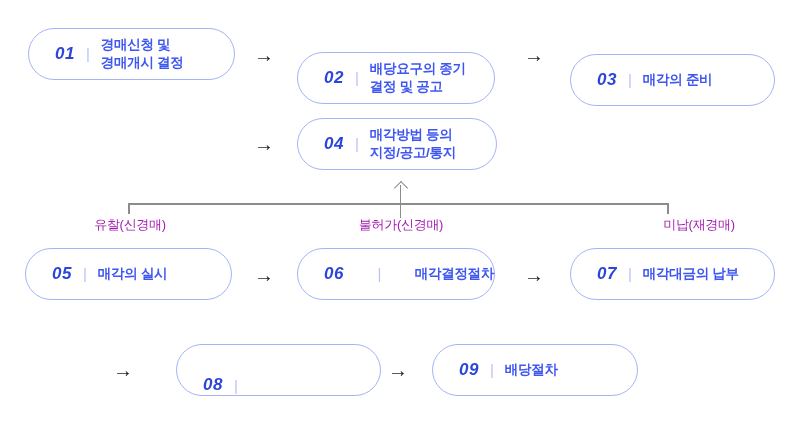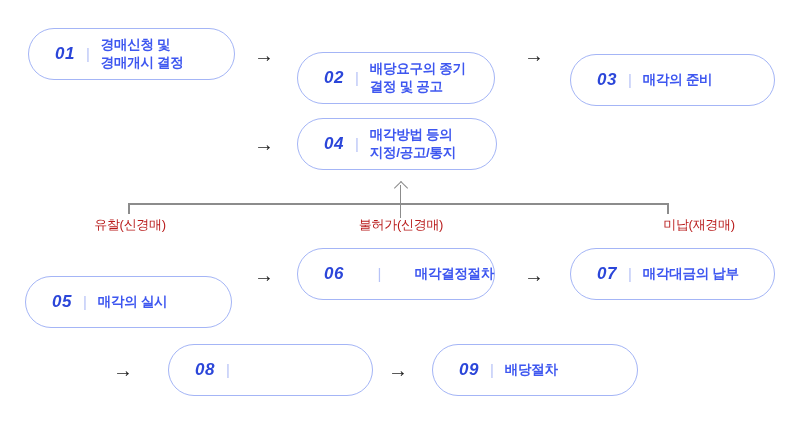--- a/index.html
+++ b/index.html
@@ -26,21 +26,21 @@
     font-size:20px; color:#1d1d1d; line-height:1;
   }
   .cline { position:absolute; background:#8c8c8c; }
   .chev {
     position:absolute; width:9px; height:9px;
     border-left:1.5px solid #8c8c8c; border-top:1.5px solid #8c8c8c;
     transform:rotate(45deg); background:transparent;
   }
   .branch {
     position:absolute; transform:translateX(-50%);
-    font-size:13px; color:#b91c1c; letter-spacing:-0.3px; white-space:nowrap;text-align:right;
+    font-size:13px; color:#a21caf; letter-spacing:-0.3px; white-space:nowrap;text-align:right;
   }
 </style>
 </head>
 <body>
 
 <div class="stage">
 
   <div class="step" style="left:28px; top:28px; width:207px;">
     <span class="num">01</span>
     <span class="sep">|</span>
@@ -72,40 +72,40 @@
   <div class="cline" style="left:128px; top:203px; width:540px; height:1.5px;"></div>
   <div class="cline" style="left:128px; top:203px; width:1.5px; height:11px;"></div>
   <div class="cline" style="left:667px; top:203px; width:1.5px; height:11px;"></div>
   <div class="cline" style="left:399.5px; top:185px; width:1.5px; height:33px;"></div>
   <div class="chev" style="left:395.5px; top:183px;"></div>
 
   <span class="branch" style="left:130px; top:216px;">유찰(신경매)</span>
   <span class="branch" style="left:401px; top:216px;">불허가(신경매)</span>
   <span class="branch" style="left:667px; top:216px;margin-left:32px;">미납(재경매)</span>
 
-  <div class="step" style="left:25px; top:248px; width:207px;margin-top:28px;">
+  <div class="step" style="left:25px; top:248px; width:207px;">
     <span class="num">05</span>
     <span class="sep">|</span>
     <span class="lbl">매각의 실시</span>
   </div>
   <span class="arr" style="left:264px; top:275px;">→</span>
   <div class="step" style="left:297px; top:248px; width:198px;justify-content:space-between;">
     <span class="num">06</span>
     <span class="sep">|</span>
     <span class="lbl">매각결정절차</span>
   </div>
   <span class="arr" style="left:534px; top:275px;">→</span>
   <div class="step" style="left:570px; top:248px; width:205px;">
     <span class="num">07</span>
     <span class="sep">|</span>
     <span class="lbl">매각대금의 납부</span>
   </div>
 
   <span class="arr" style="left:123px; top:370px;">→</span>
-  <div class="step" style="left:168px; top:344px; width:205px;">
+  <div class="step" style="left:176px; top:344px; width:205px;align-items:flex-end;">
     <span class="num">08</span>
     <span class="sep">|</span>
   </div>
   <span class="arr" style="left:398px; top:370px;">→</span>
   <div class="step" style="left:432px; top:344px; width:206px;">
     <span class="num">09</span>
     <span class="sep">|</span>
     <span class="lbl">배당절차</span>
   </div>
 

